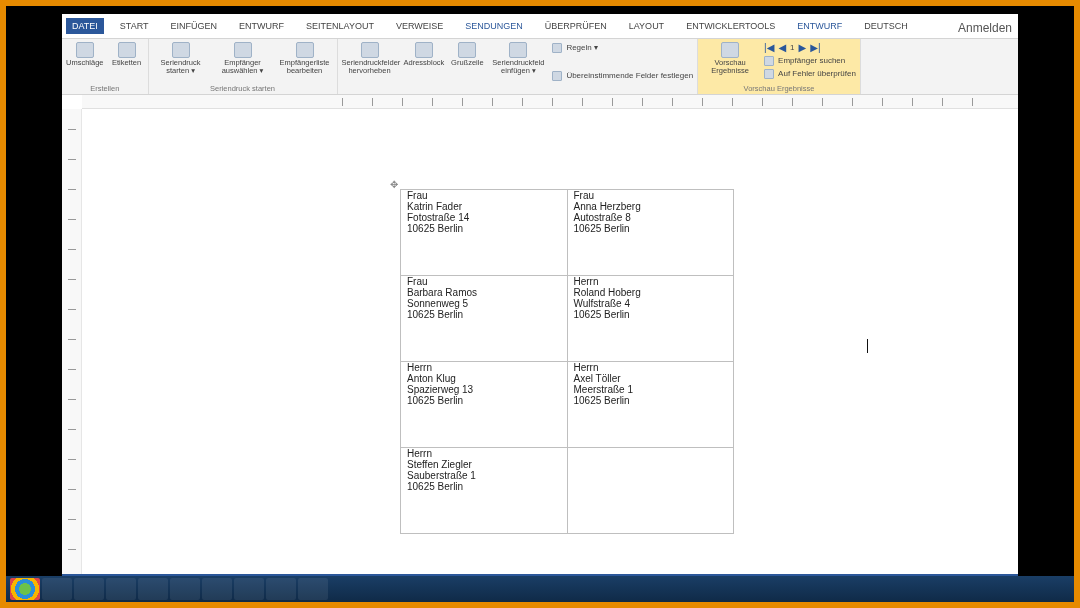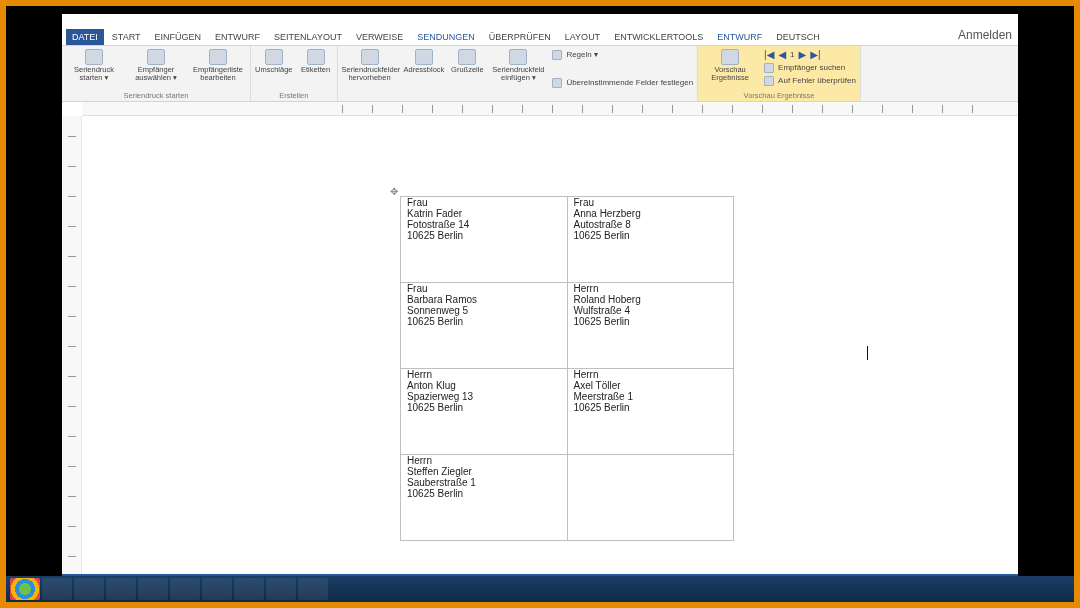--- a/index.html
+++ b/index.html
@@ -18,25 +18,25 @@
     left: 56px;
     right: 56px;
     top: 8px;
     bottom: 12px;
     background: #fff;
     display: flex;
     flex-direction: column;
     box-shadow: 0 0 4px rgba(0,0,0,.3);
   }
   .tabrow {
-    height: 32px;
+    height: 25px;
     background: #fff;
     display: flex;
-    align-items: flex-end;
-    gap: 2px;
+    align-items: center;
+    gap: 10px;
     padding-left: 4px;
     border-bottom: 1px solid #d4d4d4;
     font-size: 9px;
     color: #444;
     position: relative;
   }
   .tab { padding: 3px 6px; cursor: pointer; white-space: nowrap; }
   .tab.file { background: #2b579a; color: #fff; }
   .tab.active { color: #2b579a; }
   .account {
@@ -250,47 +250,47 @@
       <div class="tab active">ENTWURF</div>
       <div class="tab">DEUTSCH</div>
       <div class="account">Anmelden</div>
     </div>
 
     <div class="ribbon">
 
       <div class="rgroup">
         <div class="btns">
           <div class="rbtn">
-              <div class="ic"></div>
-              <div class="lbl">Seriendruck starten ▾</div>
-            </div>
-          <div class="rbtn">
-              <div class="ic"></div>
-              <div class="lbl">Empfänger auswählen ▾</div>
-            </div>
-          <div class="rbtn">
-              <div class="ic"></div>
-              <div class="lbl">Empfängerliste bearbeiten</div>
-            </div>
-        </div>
-        <div class="glabel">Seriendruck starten</div>
-      </div>
-
-      <div class="rgroup">
-        <div class="btns">
-          <div class="rbtn">
             <div class="ic"></div>
             <div class="lbl">Umschläge</div>
           </div>
           <div class="rbtn">
             <div class="ic"></div>
             <div class="lbl">Etiketten</div>
           </div>
         </div>
         <div class="glabel">Erstellen</div>
+      </div>
+
+      <div class="rgroup">
+        <div class="btns">
+          <div class="rbtn">
+              <div class="ic"></div>
+              <div class="lbl">Seriendruck starten ▾</div>
+            </div>
+          <div class="rbtn">
+              <div class="ic"></div>
+              <div class="lbl">Empfänger auswählen ▾</div>
+            </div>
+          <div class="rbtn">
+              <div class="ic"></div>
+              <div class="lbl">Empfängerliste bearbeiten</div>
+            </div>
+        </div>
+        <div class="glabel">Seriendruck starten</div>
       </div>
 
       <div class="rgroup">
         <div class="btns">
           <div class="rbtn">
               <div class="ic"></div>
               <div class="lbl">Seriendruckfelder hervorheben</div>
             </div>
           <div class="rbtn">
               <div class="ic"></div>

